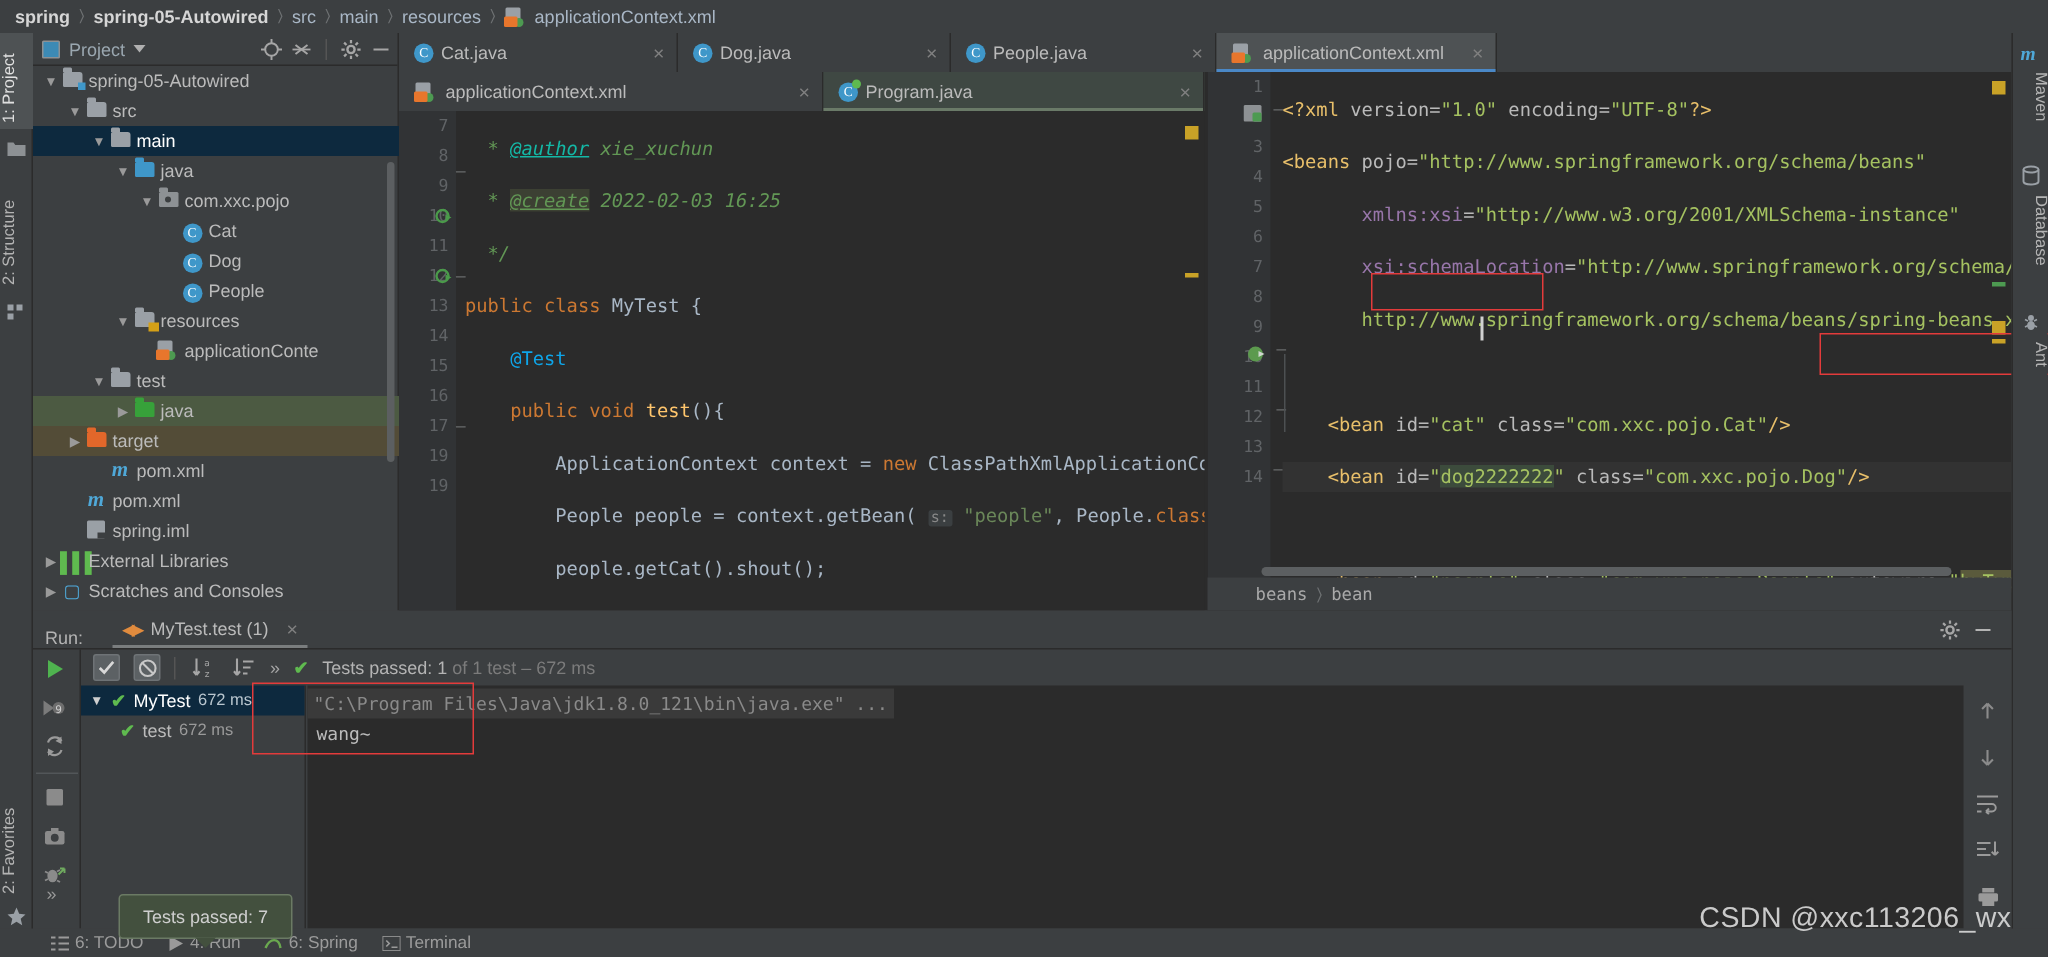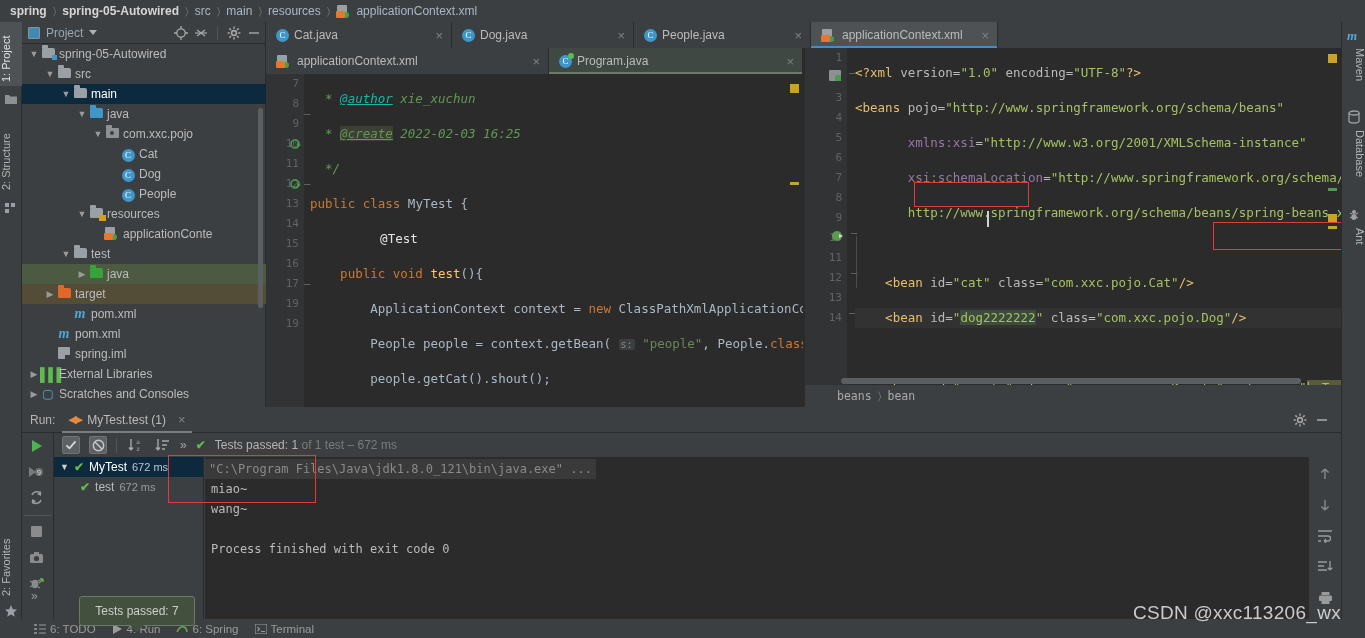--- a/index.html
+++ b/index.html
@@ -159,21 +159,21 @@
   }
   .gline{ height:20px; line-height:20px; padding-right:5px; }
   .code{
     position:absolute; left:44px; top:0; right:0; bottom:0;
     font-family:"DejaVu Sans Mono", monospace; font-size:12.5px;
     white-space:pre; color:#a9b7c6;
   }
   .cline{ height:20px; line-height:20px; }
   .kw{ color:#cc7832; }
   .str{ color:#6a8759; }
-  .ann{ color:#e5e5e5;margin-left:40px; }
+  .ann{ color:#0ea5e9; }
   .cmt{ color:#629755; font-style:italic; }
   .cmt u{ color:#14b8a6; }
   .fld{ color:#9876aa; }
   .attr{ color:#bababa; }
   .attrv{ color:#a5c261; }
   .xtag{ color:#e8bf6a; }
   .hint{ background:#3b3f41; color:#888; font-size:10px; padding:0 2px; border-radius:2px;}
   .hl-line{ background:#323232; }
 
   .foldmark{
@@ -210,21 +210,21 @@
     font-size:11px; color:#b4b4b4; white-space:nowrap; padding:4px 0;
   }
 
   
   #runpanel{
     position:absolute; left:22px; top:407px; width:1319px; height:212px;
     background:#3c3f41;
   }
   #runhdr{
     position:absolute; left:0; top:0; width:1319px; height:26px;
-    display:flex; align-items:center; gap:7px; padding-left:8px;
+    display:flex; align-items:flex-end; gap:20px; padding-left:8px;
     border-bottom:1px solid #2b2b2b;
   }
   #runhdr .lbl{ color:#b4b4b4; }
   .runtab{
     display:flex;align-items:center;gap:6px; padding:0 6px; height:26px; position:relative;
   }
   .runtab:after{ content:""; position:absolute;left:0;right:0;bottom:0;height:2px;background:#7a7d7e;}
   .runarrows{ color:#e08b3e; font-size:11px; letter-spacing:-2px;}
   .gear2{ position:absolute; right:34px; top:6px; }
   .minus2{ position:absolute; right:12px; top:6px; color:#b4b4b4;}
@@ -762,24 +762,22 @@
     </div>
     <div class="trow" style="padding-left:26px;">
       <span class="check">✔</span>
       <span>test</span>
       <span class="ms">672 ms</span>
     </div>
   </div>
 
   <div id="console">
     <div class="conline" style="padding-left:0"><span class="conline cmd" style="padding:0 4px;">"C:\Program Files\Java\jdk1.8.0_121\bin\java.exe" ...</span></div>
-    <div class="conline">miao~</div>
     <div class="conline">wang~</div>
     <div class="conline"></div>
-    <div class="conline">Process finished with exit code 0</div>
   </div>
 
   <div class="redbox" style="left:146px;top:48px;width:148px;height:48px;"></div>
 
   <div id="runright">
     <span>
       <svg width="14" height="14" viewBox="0 0 14 14">
           <path d="M7 12V2M7 2L3.4 5.6M7 2l3.6 3.6" stroke="#8b8b8b" stroke-width="1.4" fill="none"></path>
         </svg>
     </span>

